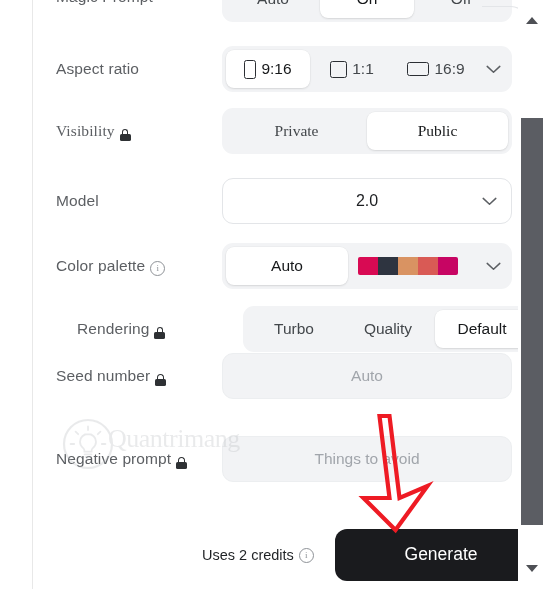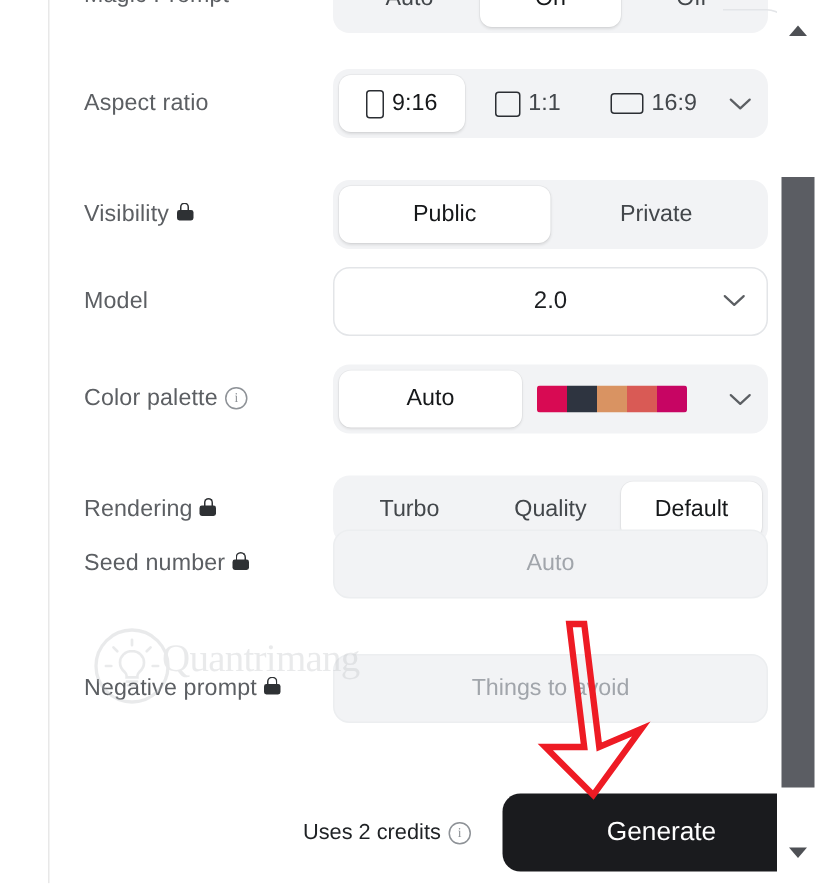--- a/index.html
+++ b/index.html
@@ -53,21 +53,21 @@
     align-items: center;
   }
 
   .row-label {
     position: absolute;
     left: 22px;
     font-size: 15.5px;
     color: #5c5f63;
     white-space: nowrap;
     display: flex;
-    align-items: flex-start;
+    align-items: flex-end;
     gap: 5px;
     letter-spacing: 0.1px;
   }
 
   .control {
     position: absolute;
     left: 188px;
     width: 290px;
     box-sizing: border-box;
   }
@@ -395,32 +395,32 @@
           </div>
           <div class="seg-caret">
             <svg width="15" height="9" viewBox="0 0 15 9" fill="none" aria-hidden="true">
               <path d="M1.2 1.4 L7.5 7.2 L13.8 1.4" stroke="#5c5f63" stroke-width="1.5" stroke-linecap="round" stroke-linejoin="round"></path>
             </svg>
           </div>
         </div>
       </div>
     </div>
 
-    <div class="row" style="top:120px; height:48px;">
+    <div class="row" style="top:108px; height:48px;font-family:Liberation Serif, serif;">
       <div class="row-label" style="top:14px;">
         <span>Visibility</span>
         <span class="lock-ico">
           <span class="shackle"></span>
             <span class="body"></span>
         </span>
       </div>
       <div class="control" style="top:0;">
         <div class="seg">
+          <div class="seg-item">Private</div>
           <div class="seg-item active">Public</div>
-          <div class="seg-item">Private</div>
         </div>
       </div>
     </div>
 
     <div class="row" style="top:178px; height:48px;">
       <div class="row-label" style="top:14px;">
         <span>Model</span>
       </div>
       <div class="control" style="top:0;">
         <div class="select-pill">
@@ -451,21 +451,21 @@
           </div>
           <div class="seg-caret" style="margin-left:auto;">
             <svg width="15" height="9" viewBox="0 0 15 9" fill="none" aria-hidden="true">
               <path d="M1.2 1.4 L7.5 7.2 L13.8 1.4" stroke="#5c5f63" stroke-width="1.5" stroke-linecap="round" stroke-linejoin="round"></path>
             </svg>
           </div>
         </div>
       </div>
     </div>
 
-    <div class="row" style="top:317px; height:48px;">
+    <div class="row" style="top:306px; height:48px;margin-left:21px;">
       <div class="row-label" style="top:14px;">
         <span>Rendering</span>
         <span class="lock-ico">
           <span class="shackle"></span>
             <span class="body"></span>
         </span>
       </div>
       <div class="control" style="top:0;">
         <div class="seg">
           <div class="seg-item">Turbo</div>

